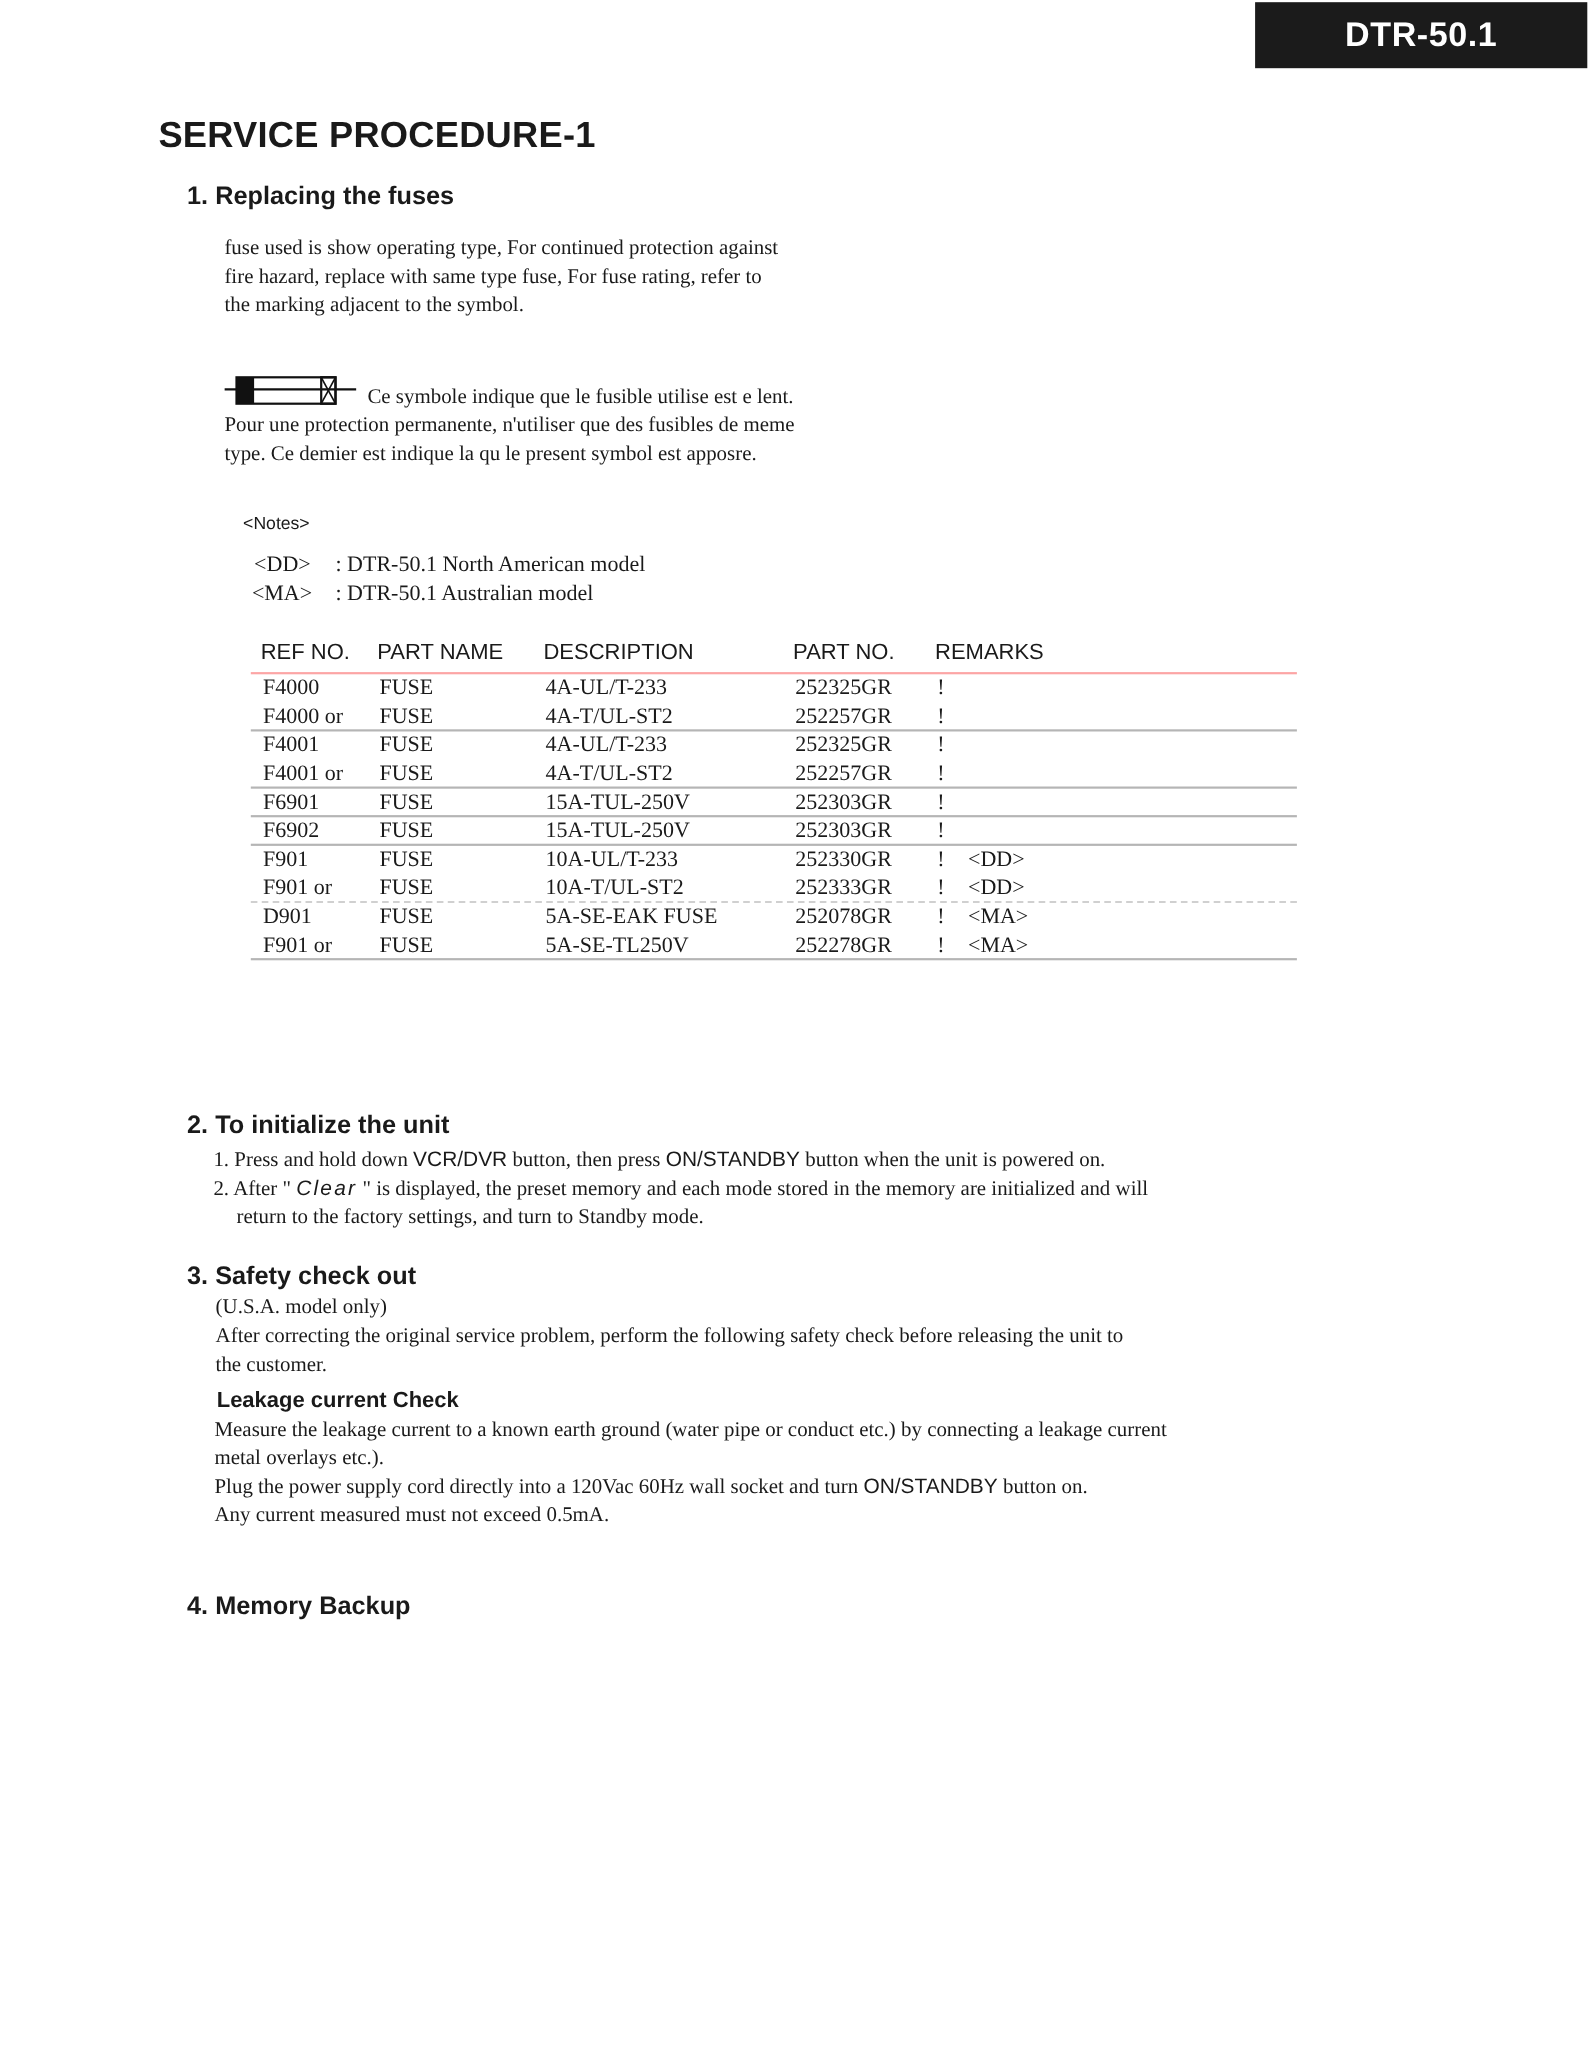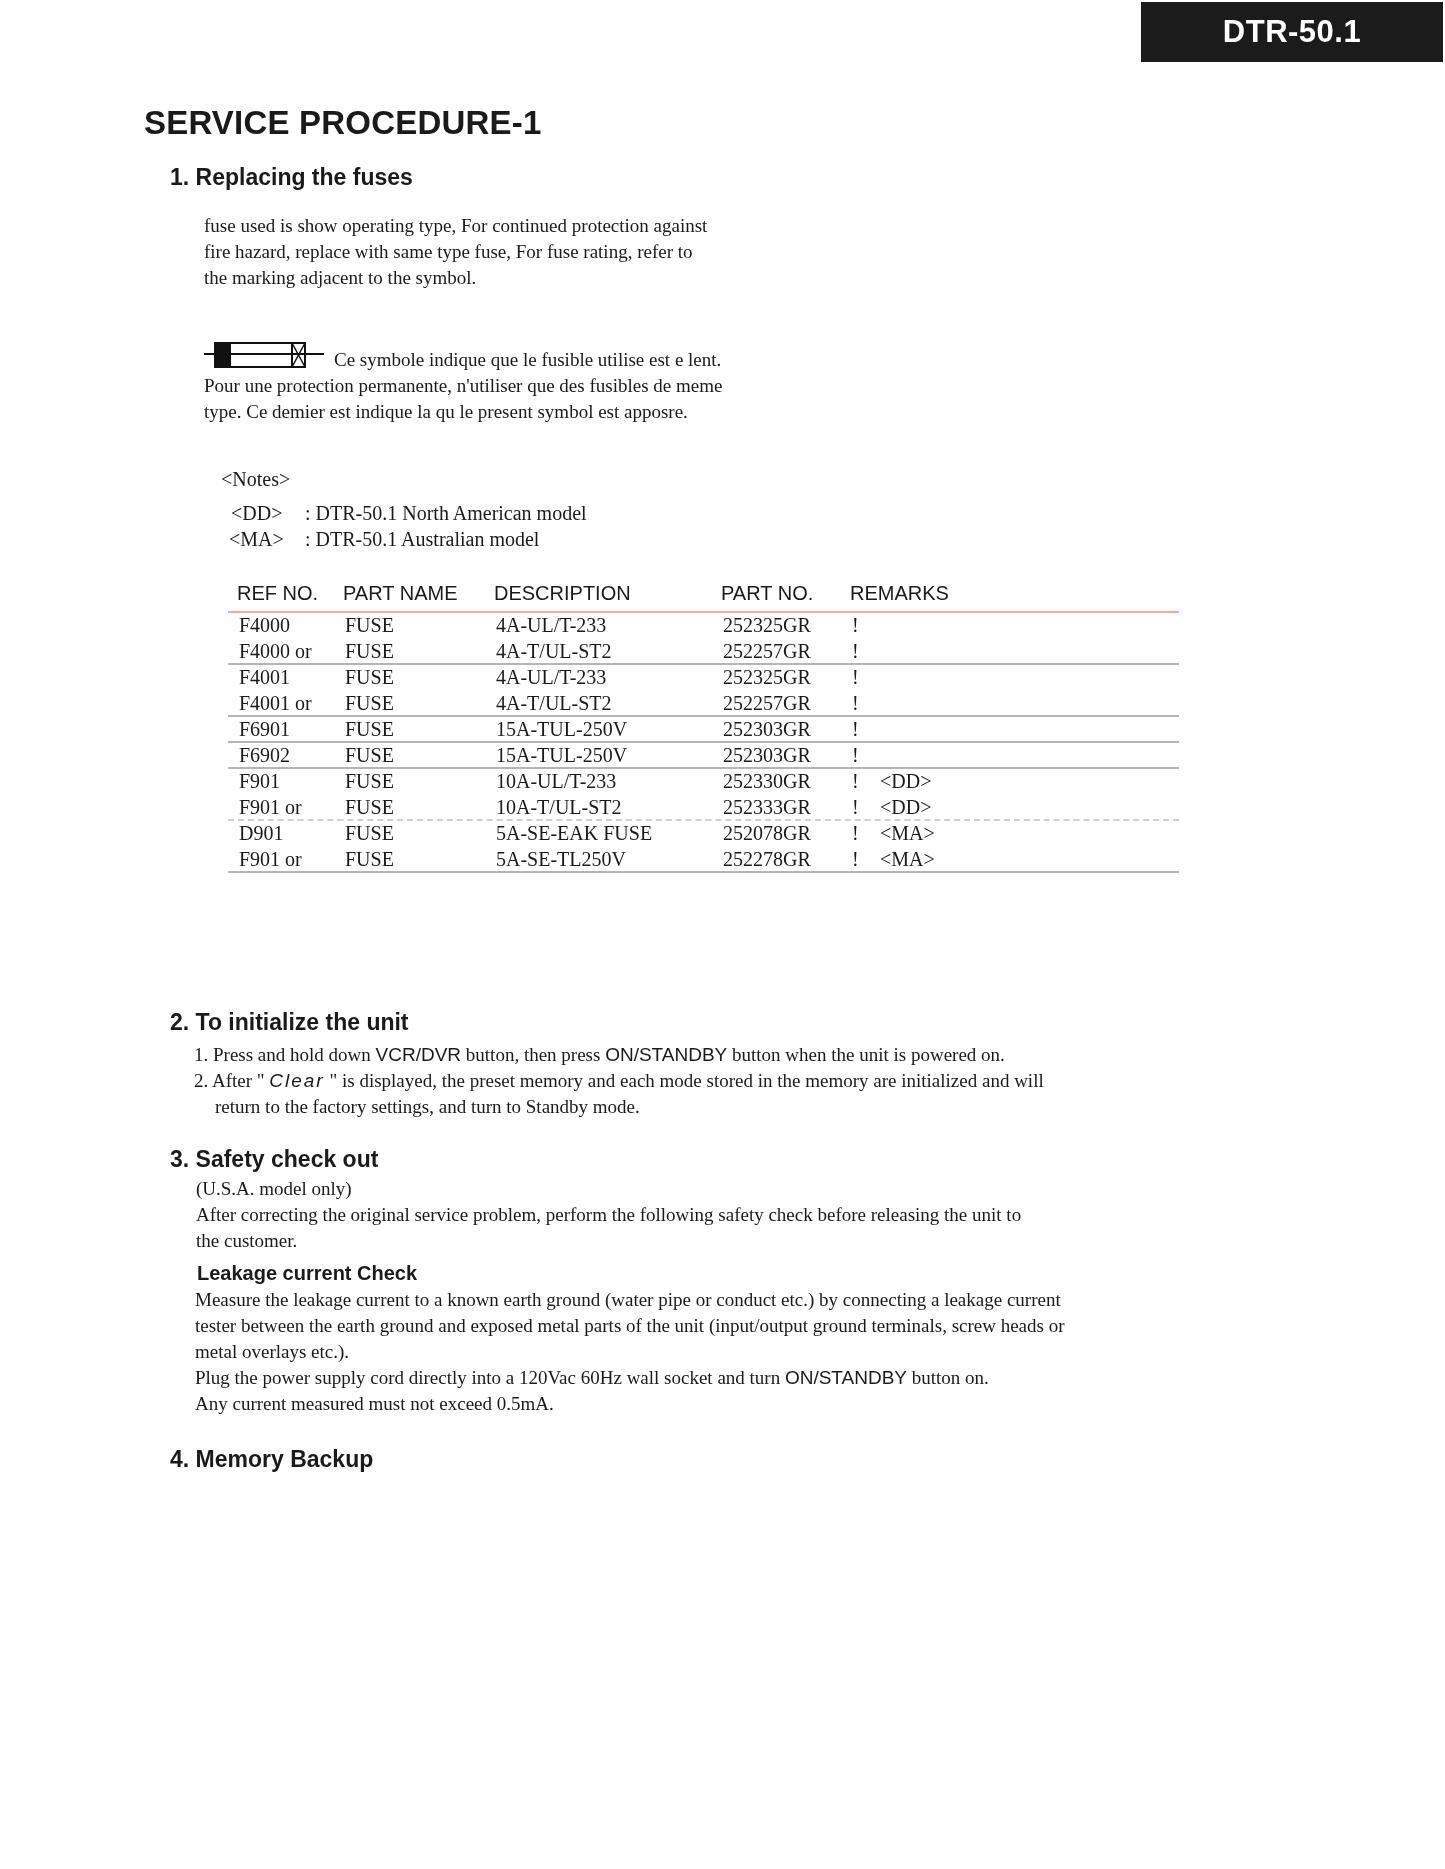--- a/index.html
+++ b/index.html
@@ -14,21 +14,21 @@
   .h2 { position: absolute; font-family: "Liberation Sans", sans-serif; font-weight: bold; font-size: 23px; margin: 0; }
   .h3 { position: absolute; font-family: "Liberation Sans", sans-serif; font-weight: bold; font-size: 20px; margin: 0; }
 
   .para { position: absolute; font-family: "Liberation Serif", serif; font-size: 19px; line-height: 26px; margin: 0; }
   .para .line { display: block; white-space: nowrap; }
   .fuse-icon { display: inline-block; vertical-align: -3px; margin-right: 10px; }
 
   .btn-label { font-family: "Liberation Sans", sans-serif; font-size: 19px; }
   .lcd { font-family: "Liberation Sans", sans-serif; font-style: italic; font-size: 19px; letter-spacing: 2px; }
 
-  .notes-title { position: absolute; left: 221px; top: 468px; font-family: Liberation Serif, serif; font-size: 20px; }
+  .notes-title { position: absolute; left: 221px; top: 468px; font-family: Liberation Sans, sans-serif; font-size: 16px; }
   .note-row { position: absolute; font-family: "Liberation Serif", serif; font-size: 20px; white-space: nowrap; }
   .note-code { display: inline-block; width: 74px; }
 
   .parts-table { position: absolute; left: 228px; top: 580px; width: 951px; }
   .thead { position: relative; height: 31px; border-bottom: 2px solid #fca5a5; }
   .thead .cell { position: absolute; top: 2px; font-family: "Liberation Sans", sans-serif; font-size: 20px; }
   .trow { position: relative; height: 26px; }
   .trow .cell { position: absolute; top: 1px; font-family: "Liberation Serif", serif; font-size: 20px; white-space: nowrap; }
   .trow.rule-solid { border-bottom: 2px solid #b5b5b5; height: 24px; }
   .trow.rule-dashed { border-bottom: 2px dashed #d0d0d0; height: 24px; }
@@ -177,21 +177,20 @@
 
 <h2 class="h2" style="left:170px; top:1146px;">3. Safety check out</h2>
 <p class="para" style="left:196px; top:1176px;">
   <span class="line">(U.S.A. model only)</span>
   <span class="line">After correcting the original service problem, perform the following safety check before releasing the unit to</span>
   <span class="line">the customer.</span>
 </p>
 <h3 class="h3" style="left:197px; top:1262px;">Leakage current Check</h3>
 <p class="para" style="left:195px; top:1287px;">
   <span class="line">Measure the leakage current to a known earth ground (water pipe or conduct etc.) by connecting a leakage current</span>
-  <span class="line">tester between the earth ground and exposed metal parts of the unit (input/output ground terminals, screw heads or</span>
   <span class="line">metal overlays etc.).</span>
   <span class="line"><span>Plug the power supply cord directly into a 120Vac 60Hz wall socket and turn </span><span class="btn-label">ON/STANDBY</span><span> button on.</span></span>
   <span class="line">Any current measured must not exceed 0.5mA.</span>
 </p>
 
 <h2 class="h2" style="left:170px; top:1446px;">4. Memory Backup</h2>
 <p class="para" style="left:197px; top:1476px;">
 </p>
 
 </body></html>

